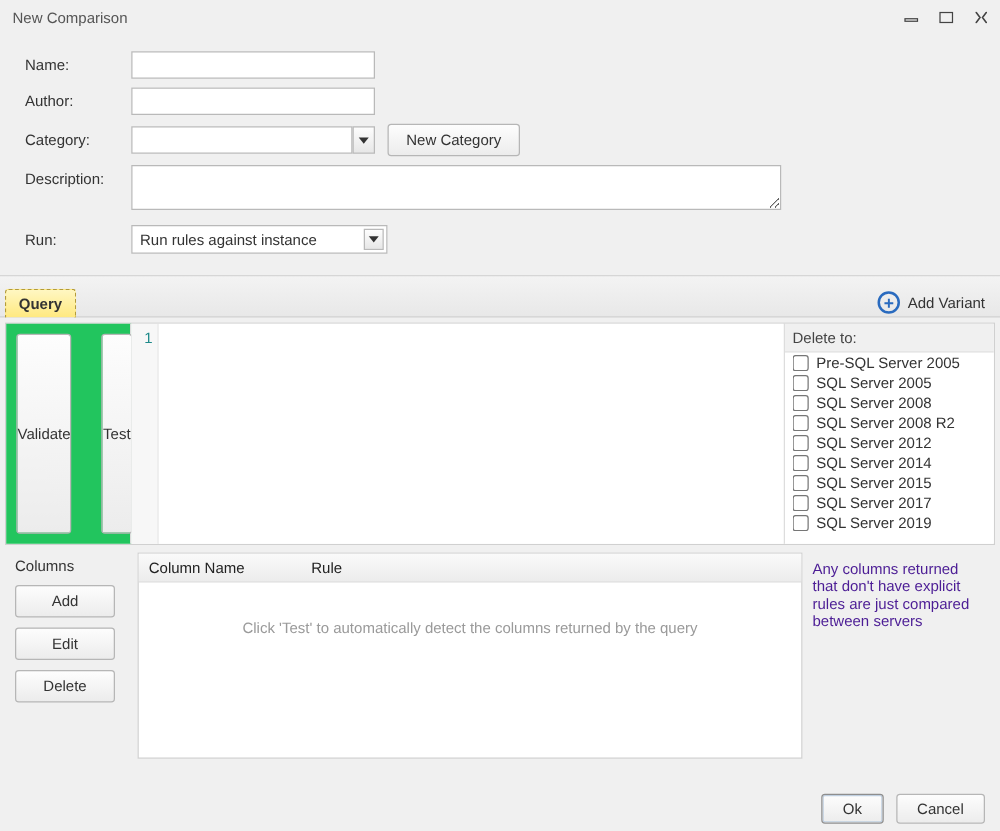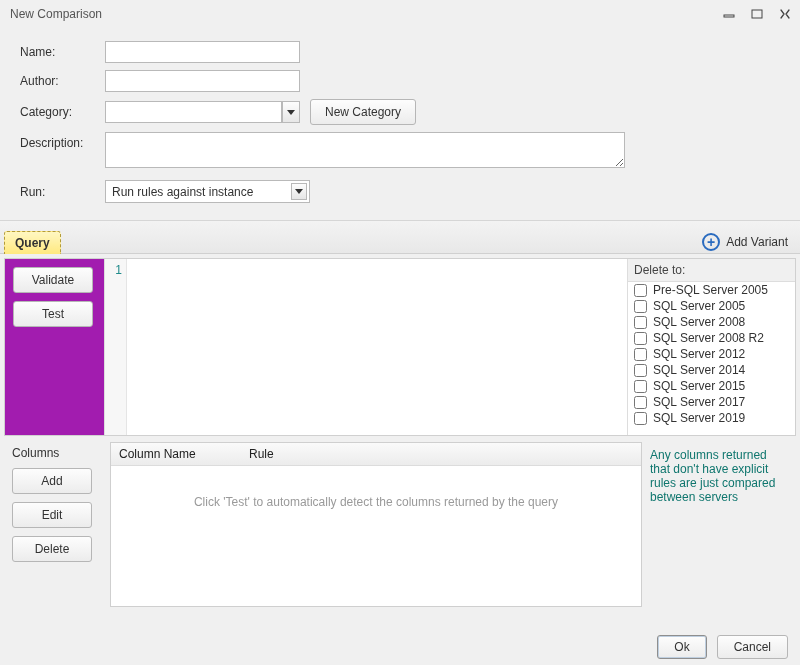--- a/index.html
+++ b/index.html
@@ -58,21 +58,21 @@
     cursor: pointer;
   }
   .add-variant { display: flex; align-items: center; gap: 6px; color: #333; cursor: pointer; padding: 4px 2px; }
   .plus-circle {
     width: 18px; height: 18px; border: 2px solid #2a6bbf; border-radius: 50%;
     display: flex; align-items: center; justify-content: center; color: #2a6bbf; font-weight: bold; font-size: 14px; line-height: 1;
   }
 
   
   .query-panel { display: flex; border: 1px solid #d0d0d0; background:#fff; margin: 4px 4px 6px 4px; min-height: 178px; }
-  .query-side { width: 100px; background: #a21caf; padding: 8px; border-right: 1px solid #ddd; display:flex; flex-direction:column; gap:8px; }
+  .query-side { width: 100px; background: #22c55e; padding: 8px; border-right: 1px solid #ddd; display:flex; gap:24px; }
   .query-side .btn { width: 80px; text-align: center; padding: 5px 0; }
   .gutter { width: 22px; background: #f7f7f7; border-right: 1px solid #e5e5e5; color: #1f8a8a; padding: 4px 4px 0 0; text-align: right; }
   .editor { flex: 1; background: #fff; }
   .applies { width: 168px; border-left: 1px solid #ddd; display:flex; flex-direction:column; }
   .applies-head { padding: 4px 6px; color: #444; background:#f0f0f0; }
   .applies-list { flex:1; overflow-y: scroll; background:#fff; border-top:1px solid #ddd; }
   .applies-item { display:flex; align-items:center; gap:6px; padding: 1px 6px; }
   .applies-item input { margin: 0; }
 
   
@@ -84,21 +84,21 @@
     flex: 1; background: #fff; border: 1px solid #cfcfcf; min-height: 165px; position: relative;
     display:flex; flex-direction:column;
   }
   .columns-header {
     display:flex; background: linear-gradient(#fafafa,#ececec); border-bottom: 1px solid #dcdcdc;
   }
   .columns-header .col { padding: 4px 8px; font-weight: normal; color:#222; }
   .col-name { width: 130px; }
   .columns-body { flex:1; display:flex; align-items:flex-start; justify-content:center;margin-top:29px; }
   .placeholder { color:#9a9a9a; text-align:center; }
-  .columns-help { width: 148px; padding: 6px 6px 0 2px; color:#0f766e; }
+  .columns-help { width: 148px; padding: 6px 6px 0 2px; color:#4c1d95; }
 
   
   .footer { position:absolute; bottom: 6px; right: 12px; display:flex; gap:10px; }
   .footer .btn { padding: 4px 16px; }
   .footer .ok { border-color:#8e8e8e; box-shadow: inset 0 0 0 1px #bfcfe0; }
 
   .caret-down { width:0; height:0; border-left:4px solid transparent; border-right:4px solid transparent; border-top:5px solid #333; }
 </style>
 </head>
 <body>

